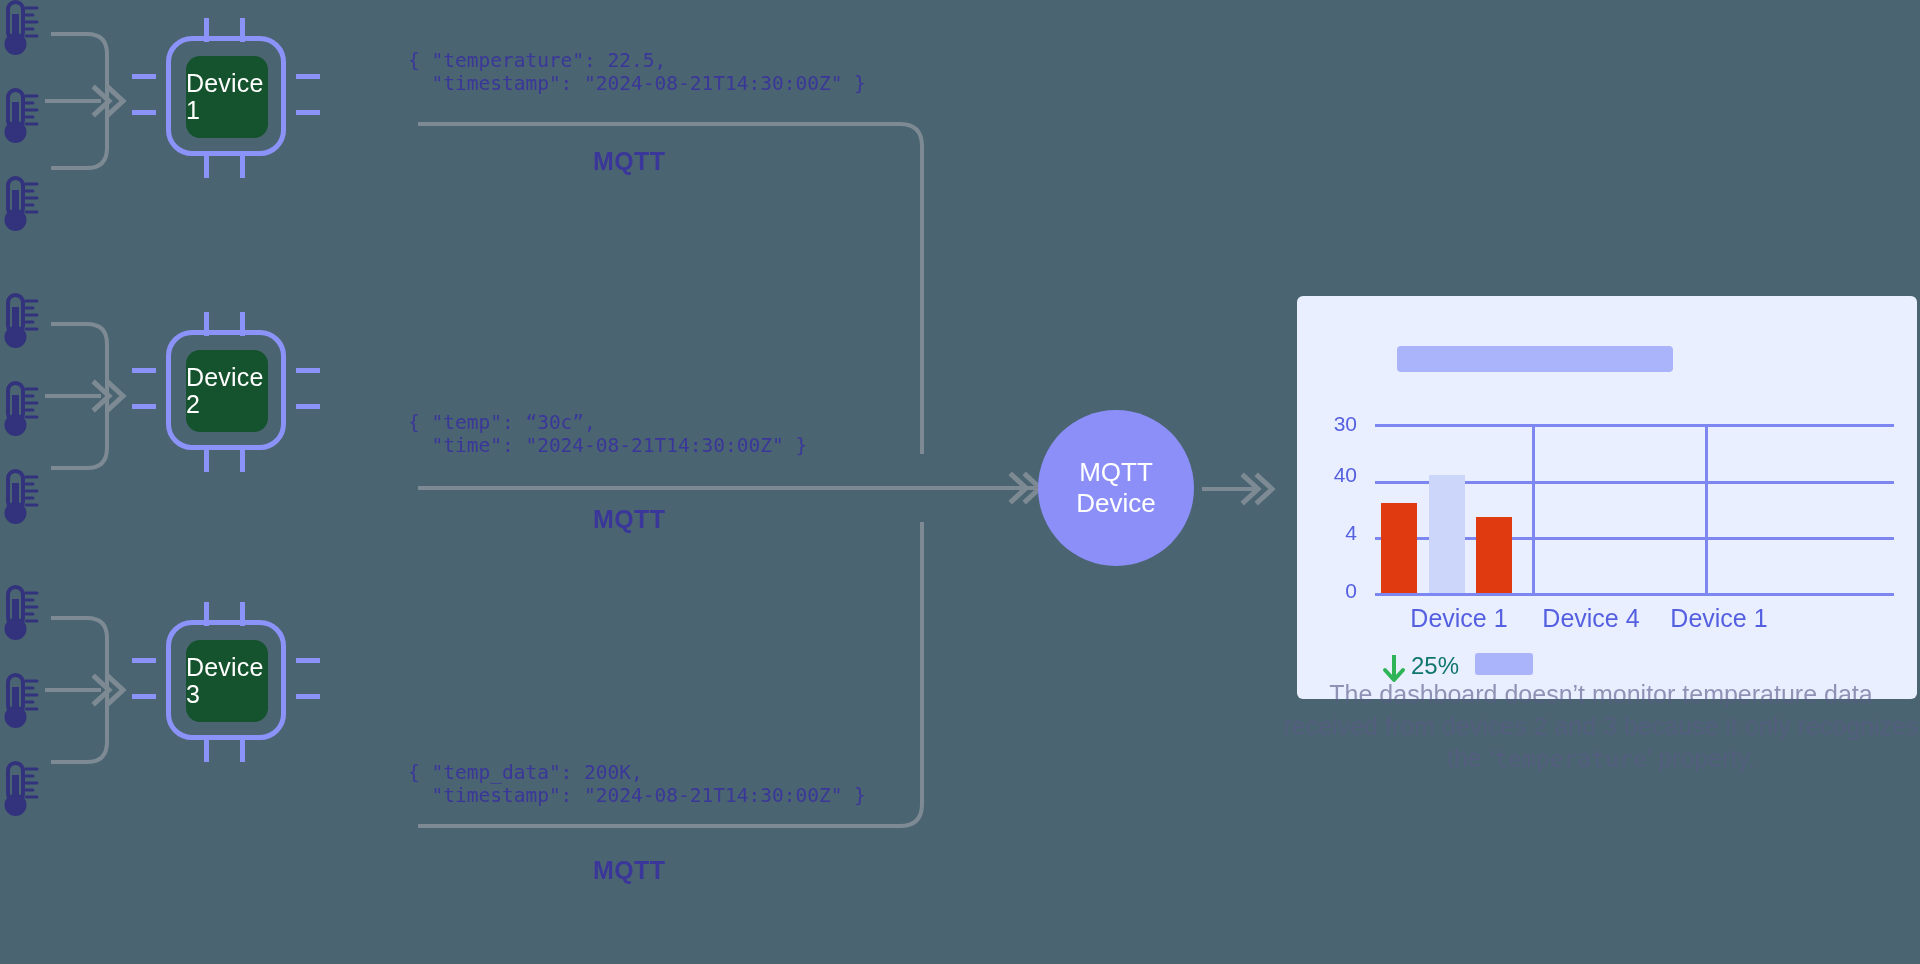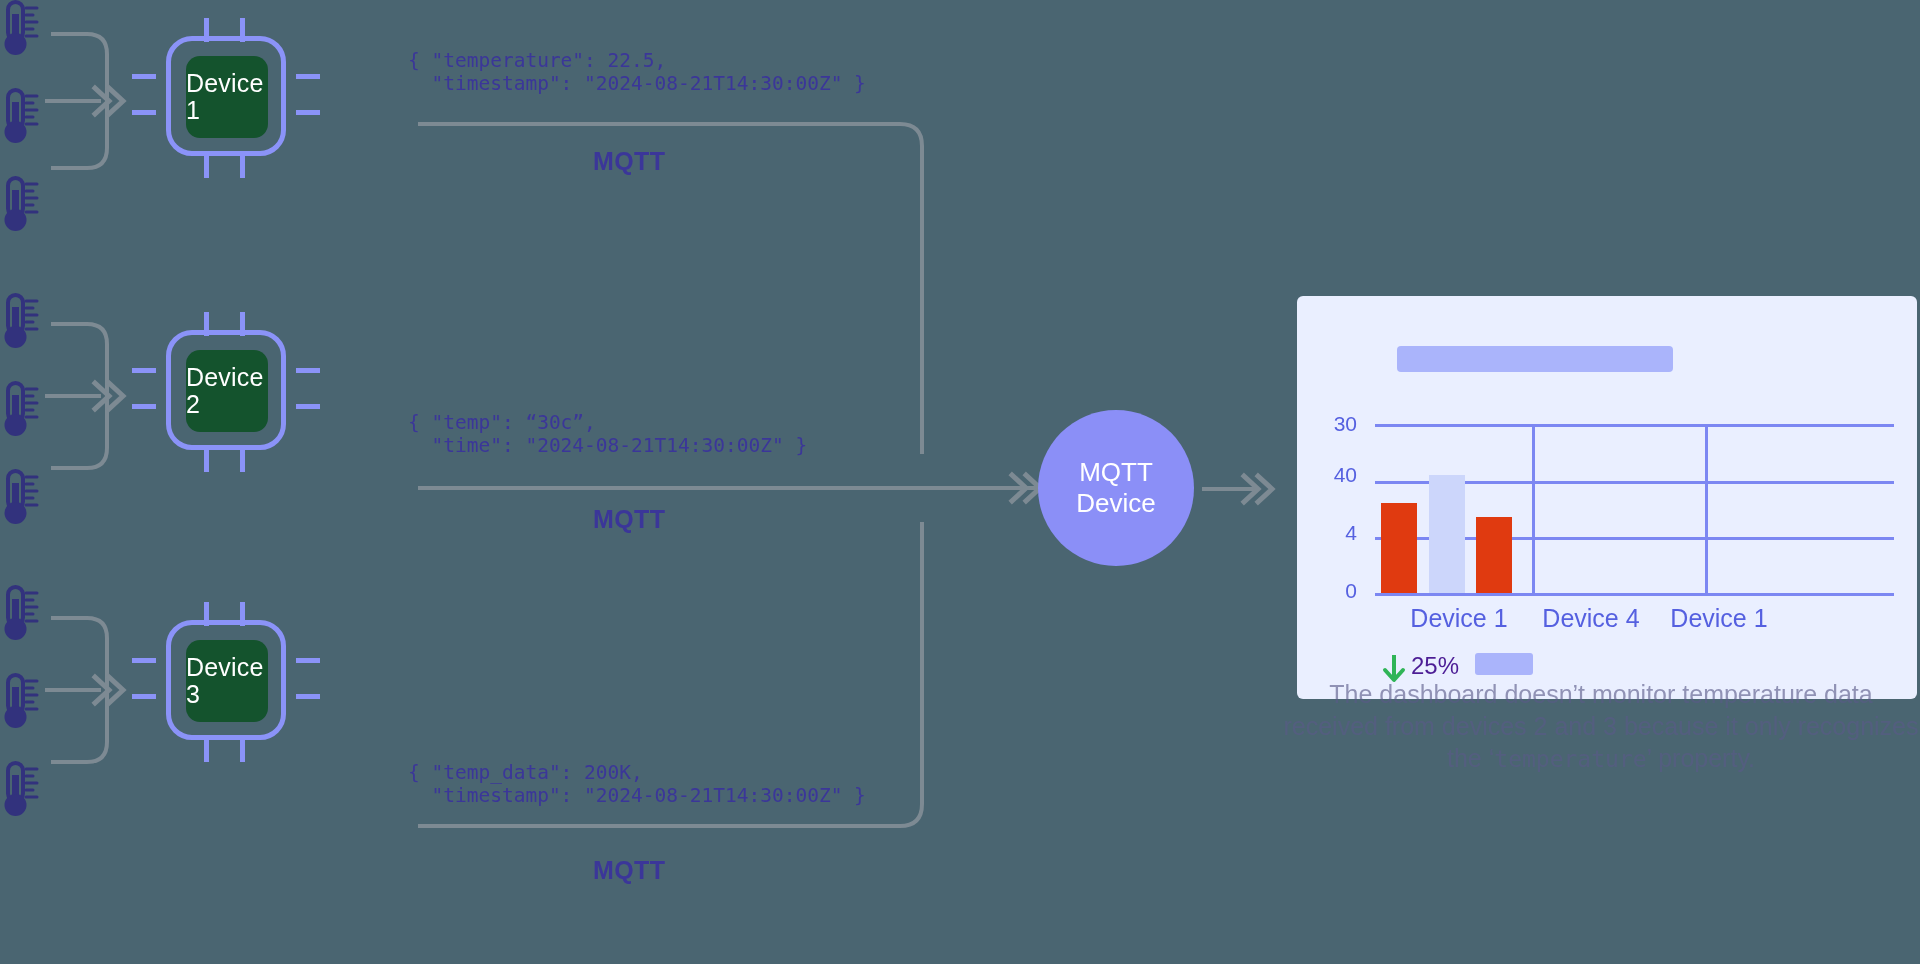--- a/index.html
+++ b/index.html
@@ -126,21 +126,21 @@
     position: absolute;
     background: #7c87f2;
     width: 3px;
   }
   .bar {
     position: absolute;
     bottom: 0;
   }
   .delta-pct {
     position: absolute;
-    color: #4c1d95;
+    color: #0f766e;
     font-size: 24px;
   }
   .delta-chip {
     position: absolute;
     background: #aab4fb;
     border-radius: 3px;
   }
 
   
   .caption {

